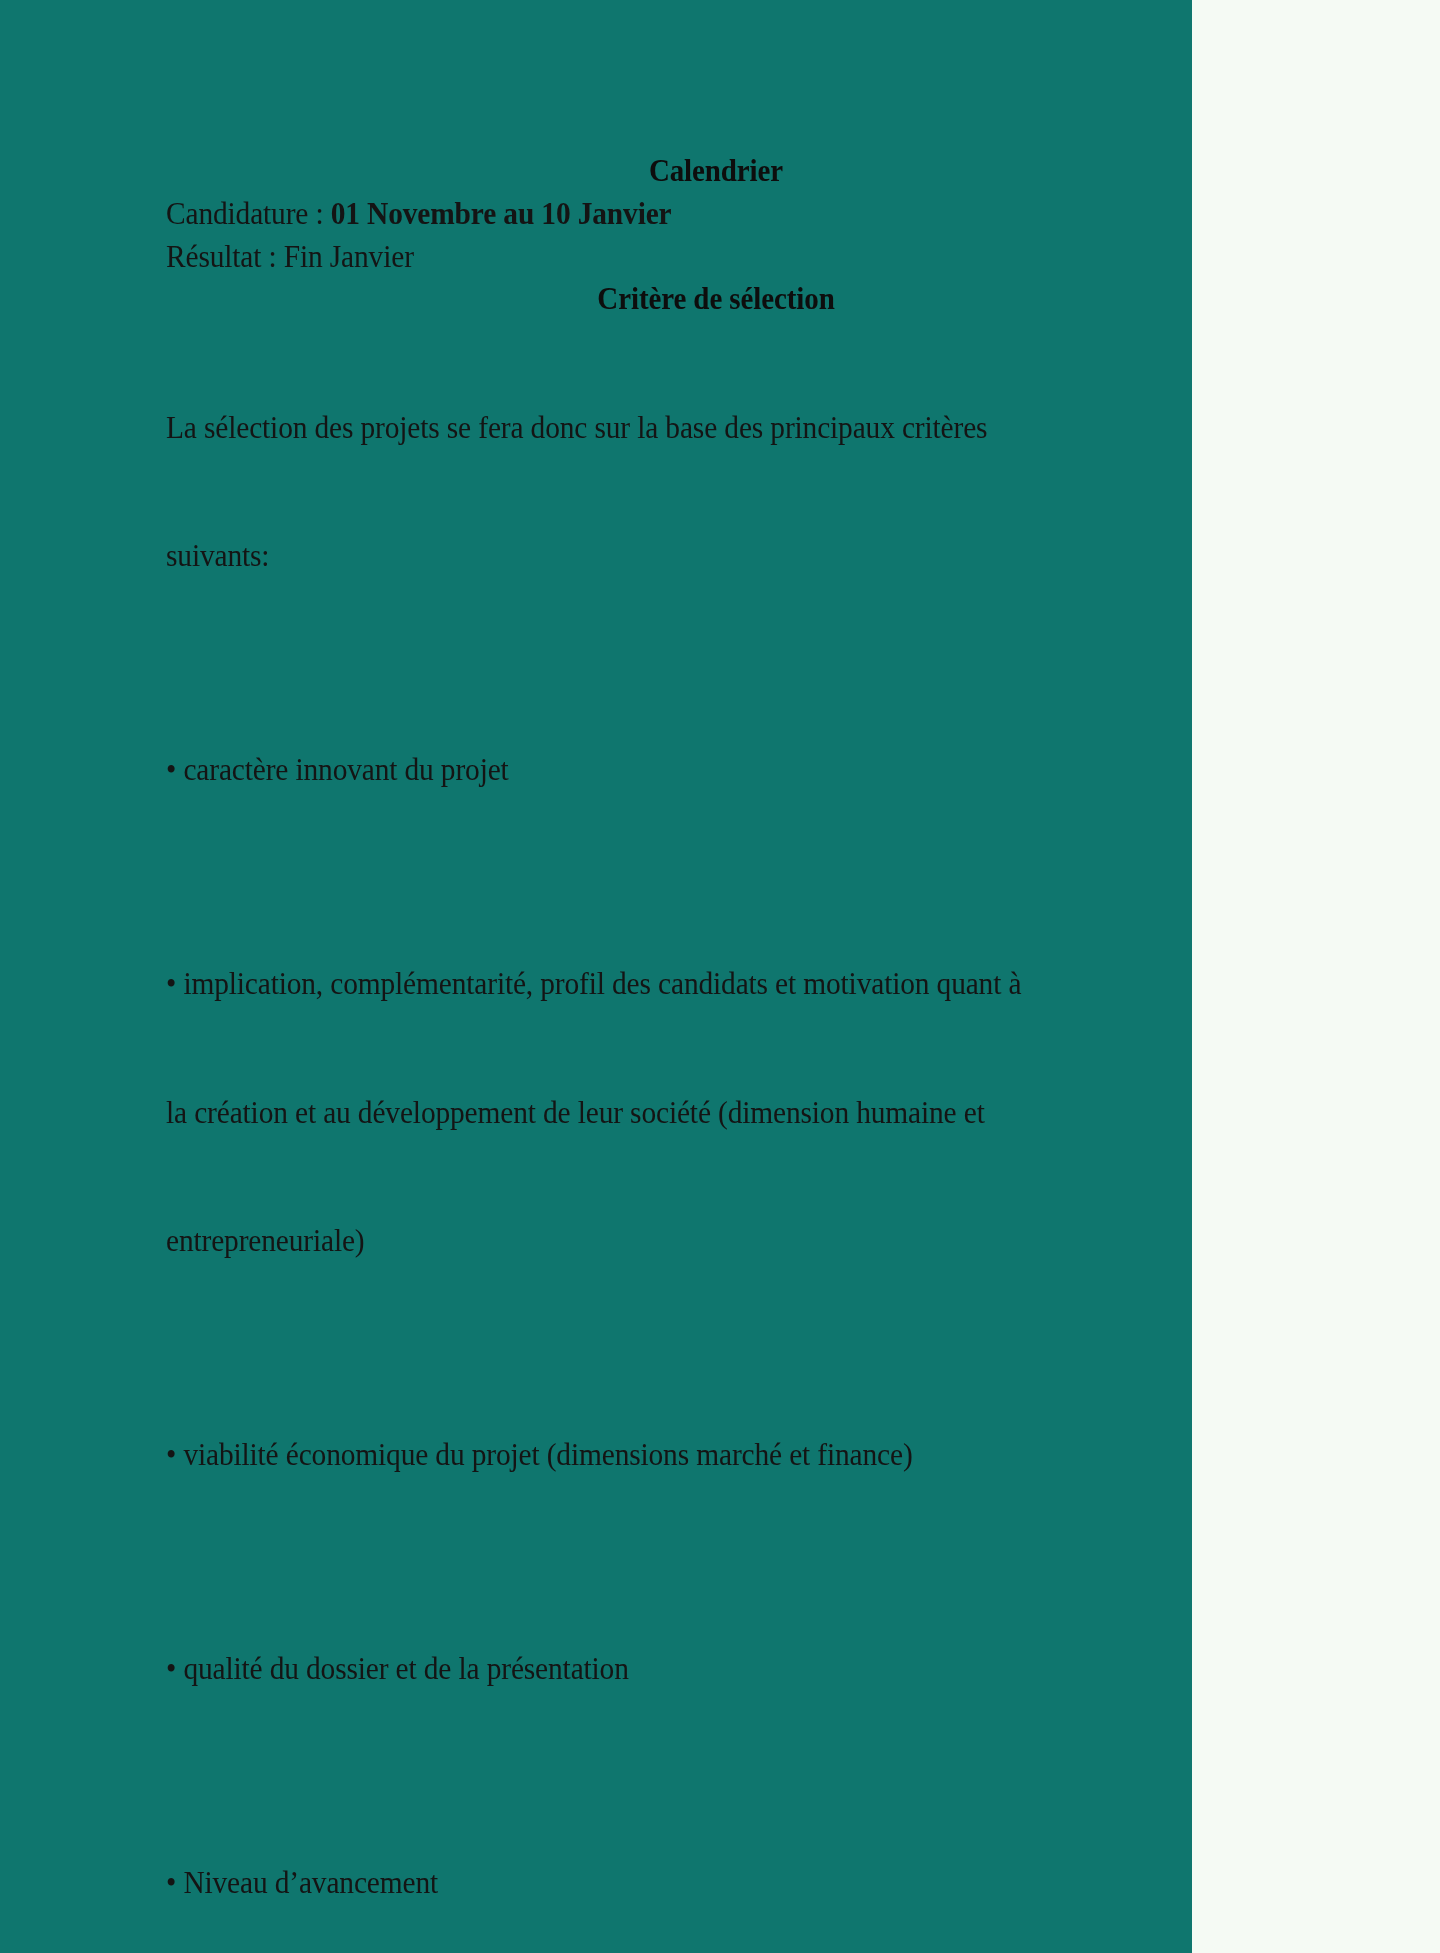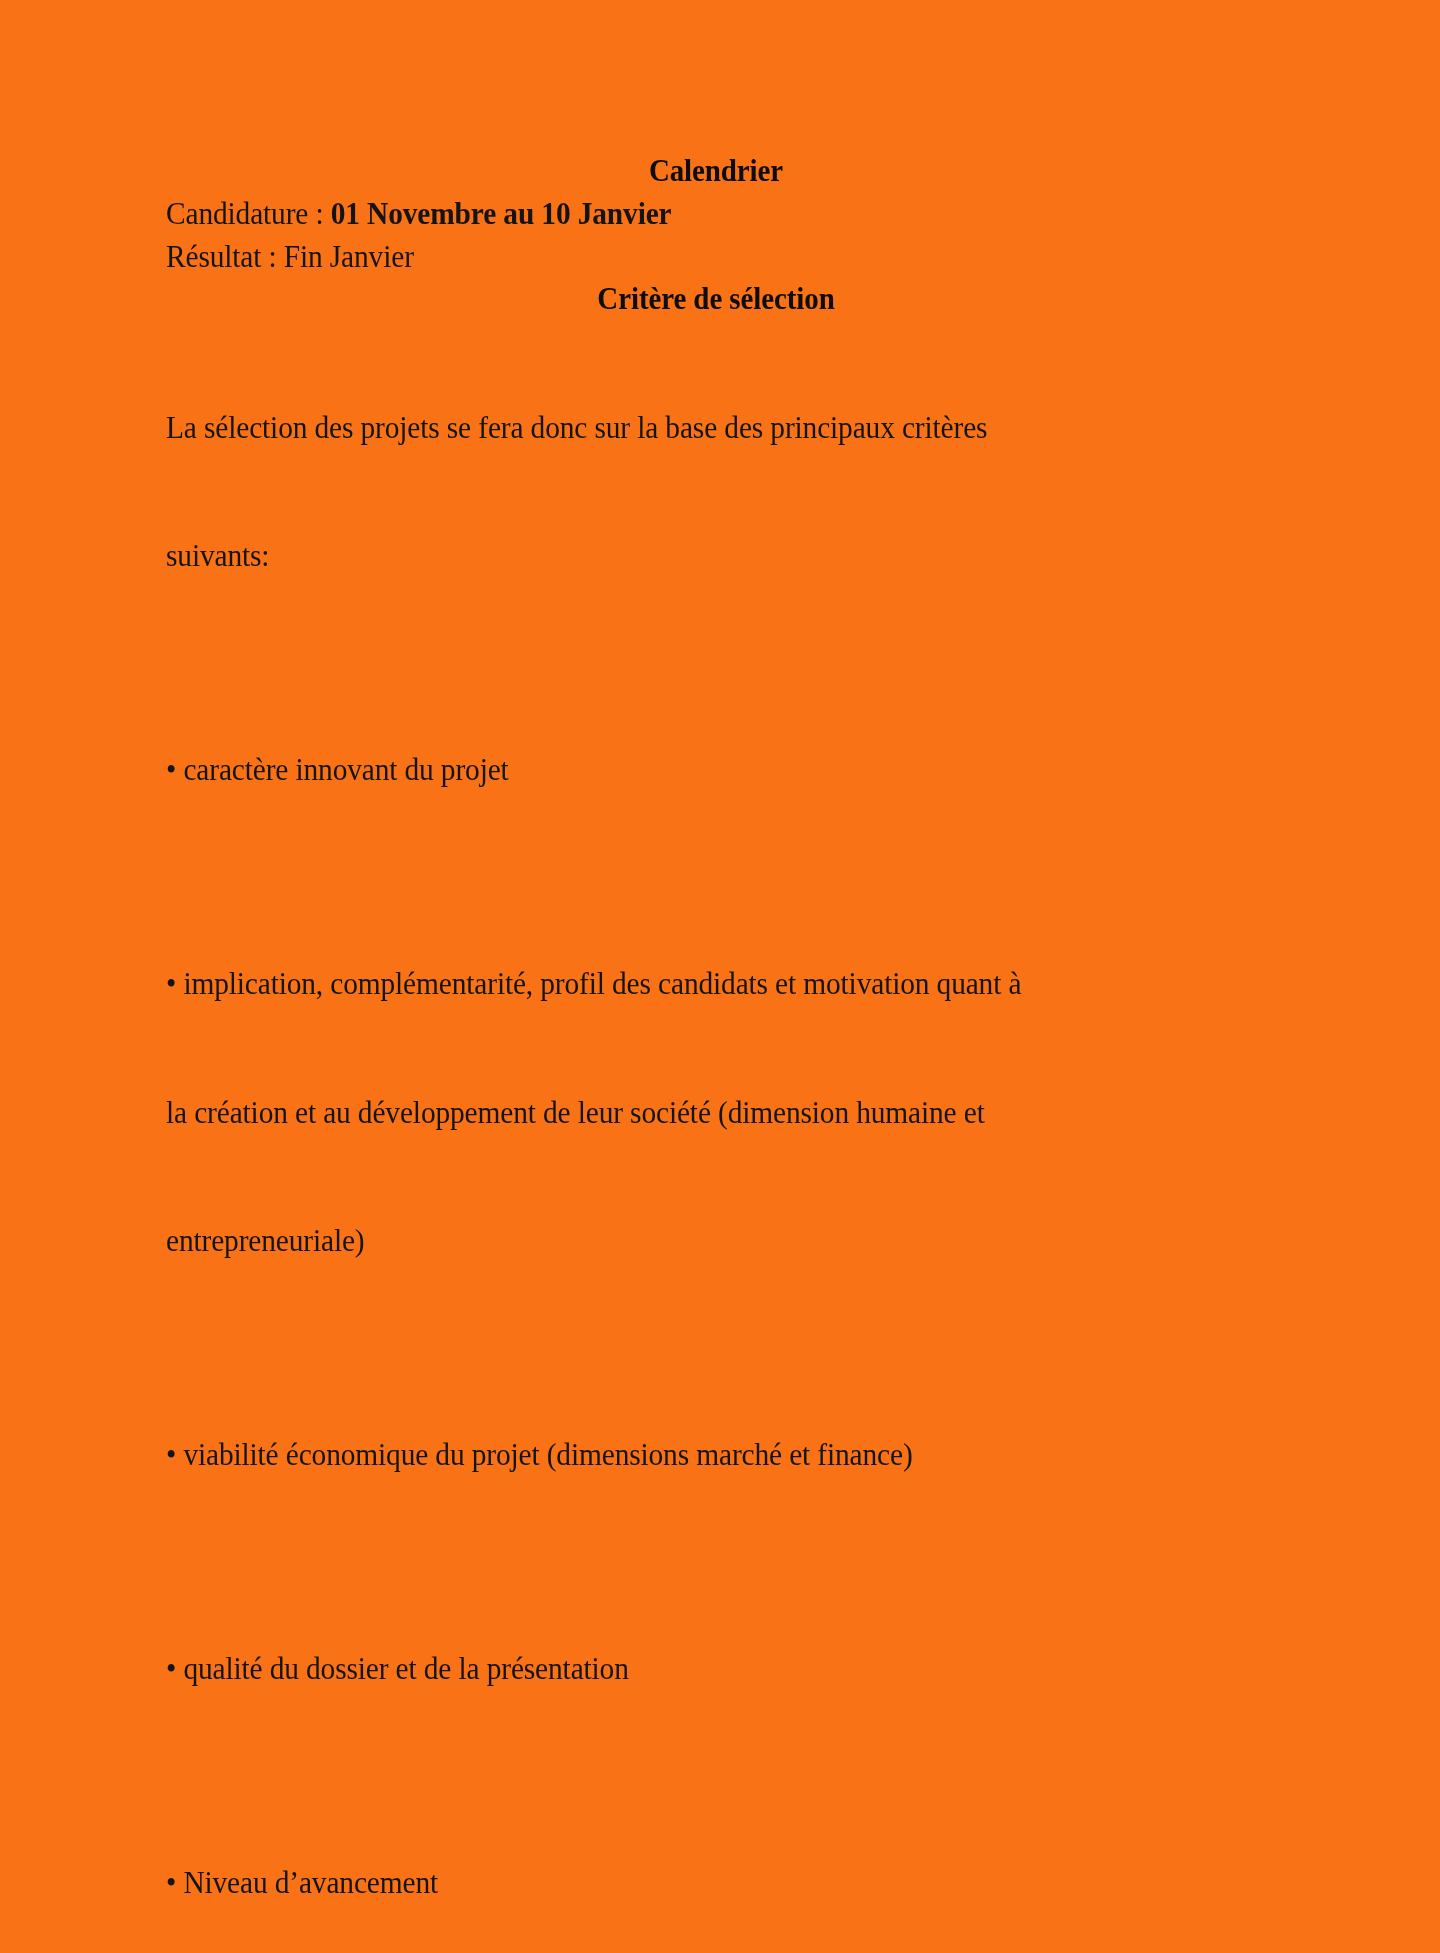--- a/index.html
+++ b/index.html
@@ -12,23 +12,23 @@
     height: 1953px;
     background: #f5faf4;
     font-family: "Liberation Serif", "DejaVu Serif", serif;
     color: #111111;
     -webkit-font-smoothing: antialiased;
     overflow: hidden;
   }
 
   .page {
     position: relative;
-    width: 1440px;
+    width: 1192px;
     height: 1953px;
-    background: #f97316;
+    background: #0f766e;
     box-sizing: border-box;
   }
 
   .doc {
     position: absolute;
     left: 166px;
     top: 150px;
     width: 1100px;
   }
 

